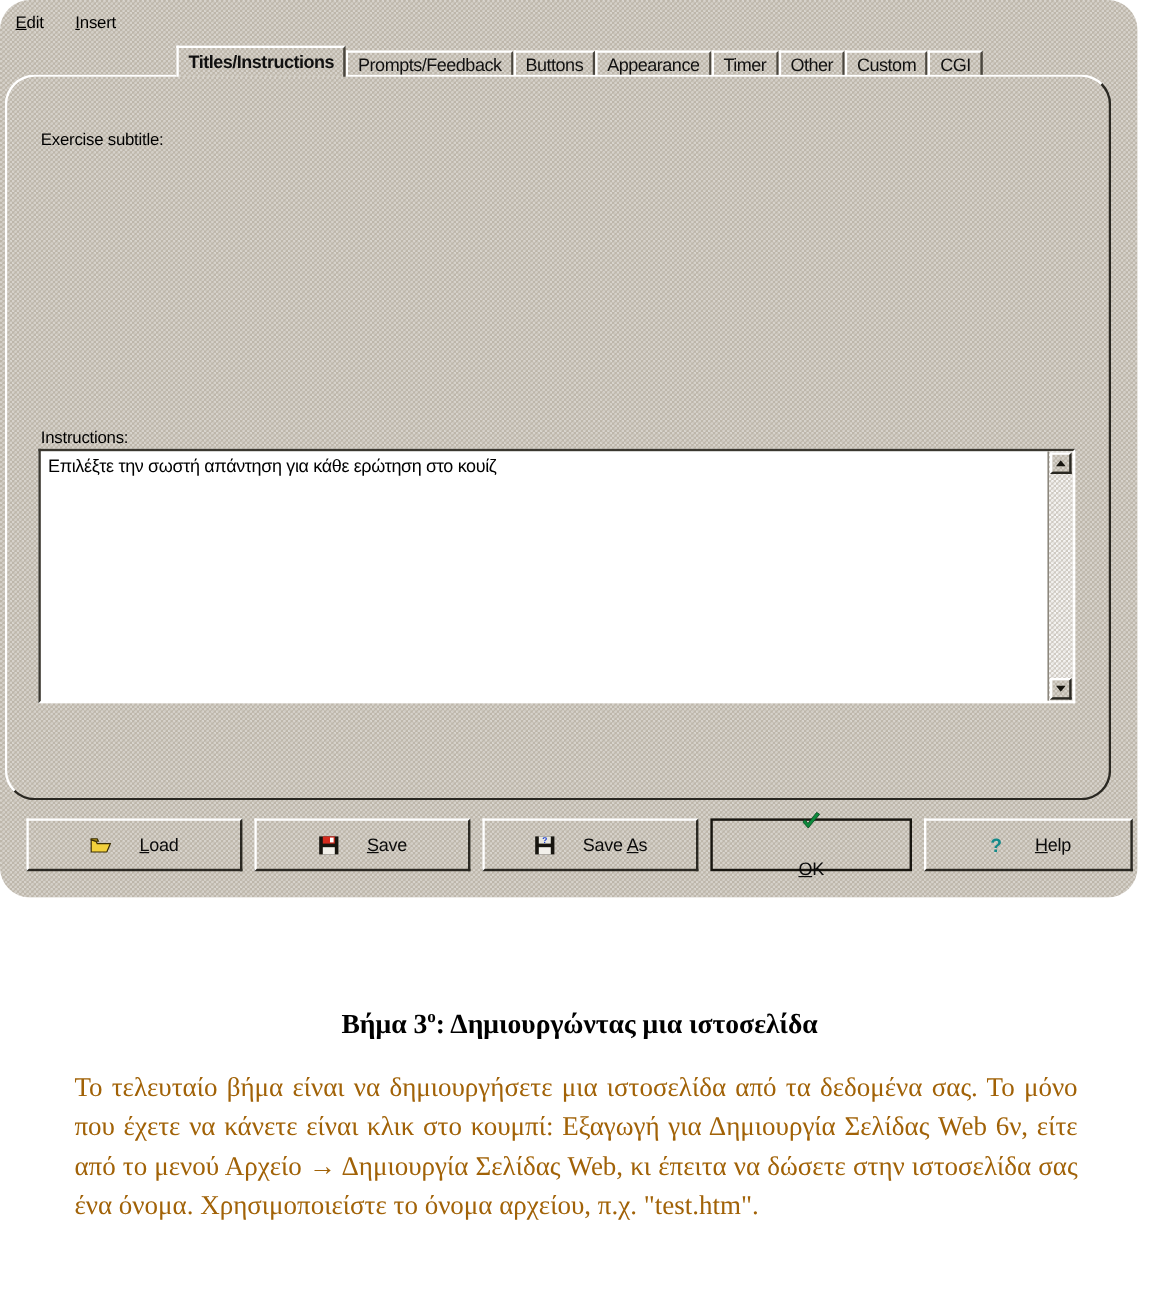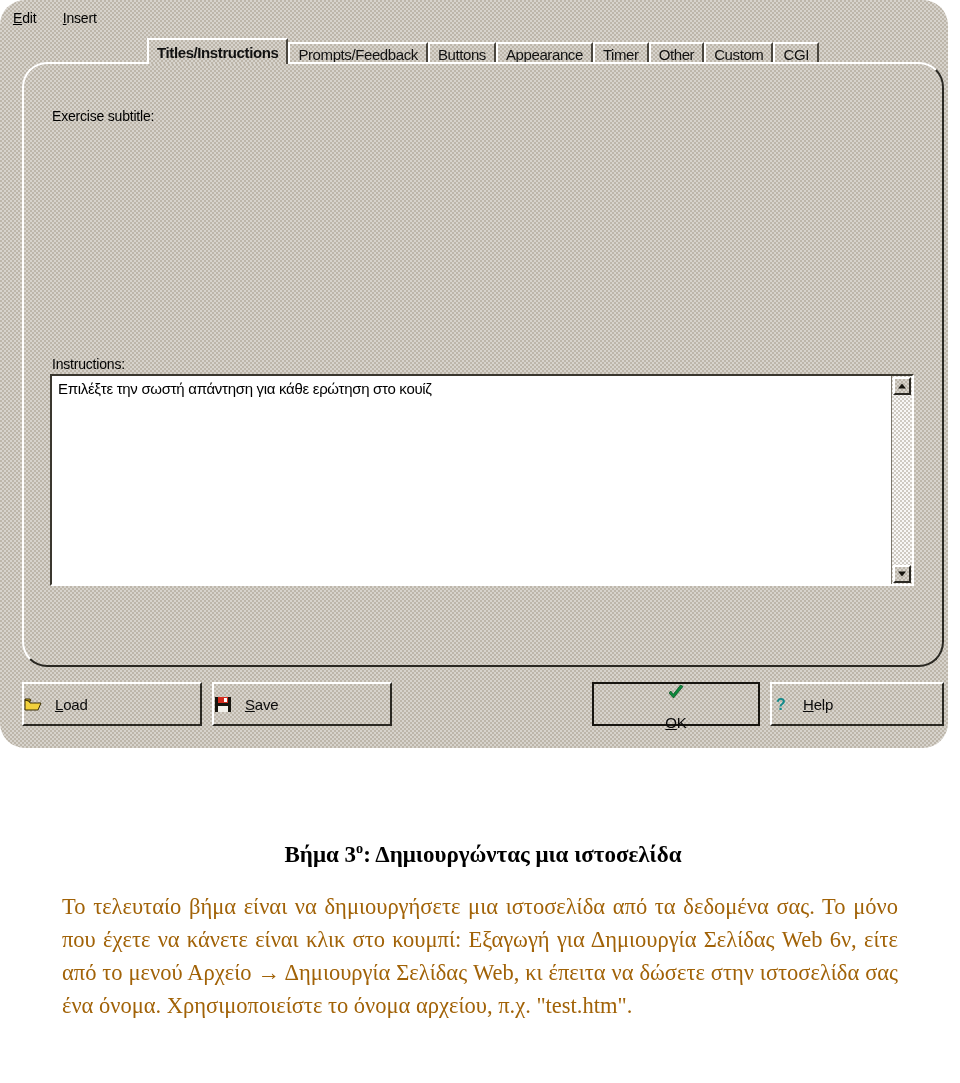--- a/index.html
+++ b/index.html
@@ -90,21 +90,21 @@
     height: 26px;
     margin-top: 0;
     line-height: 26px;
     font-weight: bold;
     z-index: 5;
   }
 
   
   #tab-panel {
     position: absolute;
-    left: 22px; top: 62px;
+    left: 4px; top: 62px;
     width: 922px; height: 605px;
     box-sizing: border-box;
     border-top: 2px solid #ffffff;
     border-left: 2px solid #ffffff;
     border-right: 2px solid #2a2822;
     border-bottom: 2px solid #2a2822;
   }
 
   .field-label {
     position: absolute;
@@ -201,21 +201,22 @@
     border-right: 2px solid #2a2822;
     border-bottom: 2px solid #2a2822;
     background-color: #bdb6aa;
     background-image:
       linear-gradient(45deg, rgba(255,255,255,.40) 25%, transparent 25%, transparent 75%, rgba(255,255,255,.40) 75%),
       linear-gradient(45deg, rgba(255,255,255,.40) 25%, transparent 25%, transparent 75%, rgba(255,255,255,.40) 75%);
     background-size: 4px 4px;
     background-position: 0 0, 2px 2px;
     display: flex;
     align-items: center;
-    gap: 13px;
+    justify-content: center;
+    gap: 23px;
   }
   .dlg-btn.default {
     border: 2px solid #17150f;
     flex-direction: column;
   }
   .dlg-btn .btn-label {
     font-size: 15px;
     color: #0b0b0b;
     letter-spacing: -0.2px;
     font-weight: 500;
@@ -300,20 +301,29 @@
     <div class="dlg-btn" style="left:190px; width:180px;">
       <svg class="btn-icon" viewBox="0 0 18 17">
         <rect x="1" y="1" width="16" height="15" fill="#17150f"></rect>
         <rect x="4" y="1" width="10" height="6" fill="#d42b1e"></rect>
         <rect x="10" y="2" width="3" height="4" fill="#ffffff"></rect>
         <rect x="4" y="10" width="10" height="6" fill="#f2f0ea"></rect>
       </svg>
       <span class="btn-label"><span class="u">S</span><span>ave</span></span>
     </div>
 
+    <div class="dlg-btn" style="left:380px; width:180px;">
+      <svg class="btn-icon" viewBox="0 0 18 17">
+        <rect x="1" y="1" width="16" height="15" fill="#17150f"></rect>
+        <rect x="4" y="1" width="10" height="6" fill="#e8e6de"></rect>
+        <text x="9" y="6.5" font-size="7" text-anchor="middle" fill="#1b3fd4" font-family="Liberation Sans, sans-serif" font-weight="bold">?</text>
+        <rect x="4" y="10" width="10" height="6" fill="#f2f0ea"></rect>
+      </svg>
+      <span class="btn-label"><span>Save </span><span class="u">A</span><span>s</span></span>
+    </div>
 
     <div class="dlg-btn default" style="left:570px; width:168px;">
       <svg class="btn-icon" viewBox="0 0 18 17">
         <path d="M2 9 L6.5 14 L16 2.5 L13.5 1 L6.3 10.2 L3.8 7 Z" fill="#0c8a3c" stroke="#064a20" stroke-width="0.7"></path>
       </svg>
       <span class="btn-label"><span class="u">O</span><span>K</span></span>
     </div>
 
     <div class="dlg-btn" style="left:748px; width:174px;">
       <svg class="btn-icon" viewBox="0 0 18 17">

